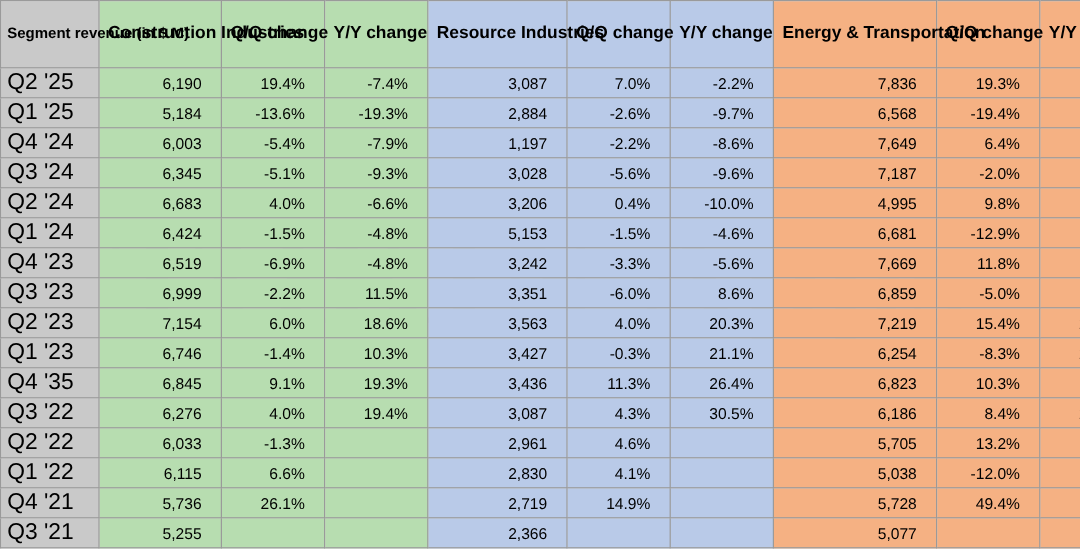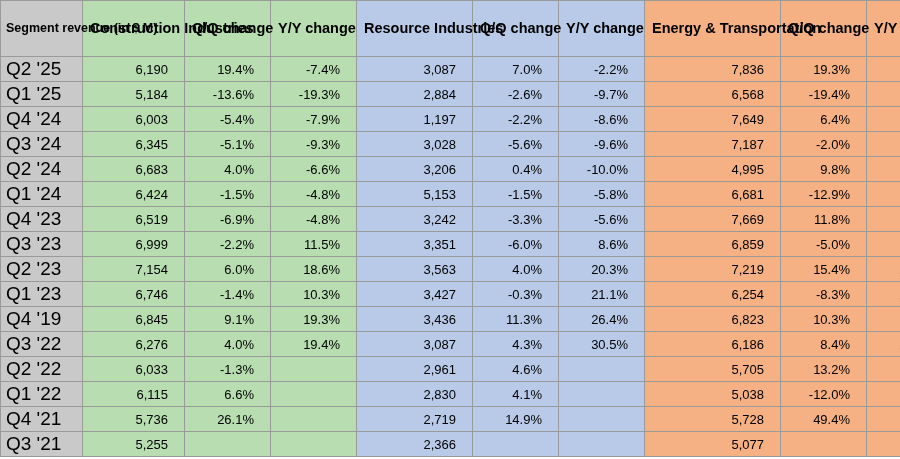--- a/index.html
+++ b/index.html
@@ -182,21 +182,21 @@
           <td class="orange num">9.8%</td>
           <td class="orange num">1.6%</td>
         </tr>
         <tr>
           <td class="rowhdr">Q1 '24</td>
           <td class="green num">6,424</td>
           <td class="green num">-1.5%</td>
           <td class="green num">-4.8%</td>
           <td class="blue num">5,153</td>
           <td class="blue num">-1.5%</td>
-          <td class="blue num">-5.8%</td>
+          <td class="blue num">-4.6%</td>
           <td class="orange num">6,681</td>
           <td class="orange num">-12.9%</td>
           <td class="orange num">6.8%</td>
         </tr>
         <tr>
           <td class="rowhdr">Q4 '23</td>
           <td class="green num">6,519</td>
           <td class="green num">-6.9%</td>
           <td class="green num">-4.8%</td>
           <td class="blue num">3,242</td>
@@ -236,21 +236,21 @@
           <td class="green num">-1.4%</td>
           <td class="green num">10.3%</td>
           <td class="blue num">3,427</td>
           <td class="blue num">-0.3%</td>
           <td class="blue num">21.1%</td>
           <td class="orange num">6,254</td>
           <td class="orange num">-8.3%</td>
           <td class="orange num">24.1%</td>
         </tr>
         <tr>
-          <td class="rowhdr">Q4 '19</td>
+          <td class="rowhdr">Q4 '35</td>
           <td class="green num">6,845</td>
           <td class="green num">9.1%</td>
           <td class="green num">19.3%</td>
           <td class="blue num">3,436</td>
           <td class="blue num">11.3%</td>
           <td class="blue num">26.4%</td>
           <td class="orange num">6,823</td>
           <td class="orange num">10.3%</td>
           <td class="orange num">19.1%</td>
         </tr>

